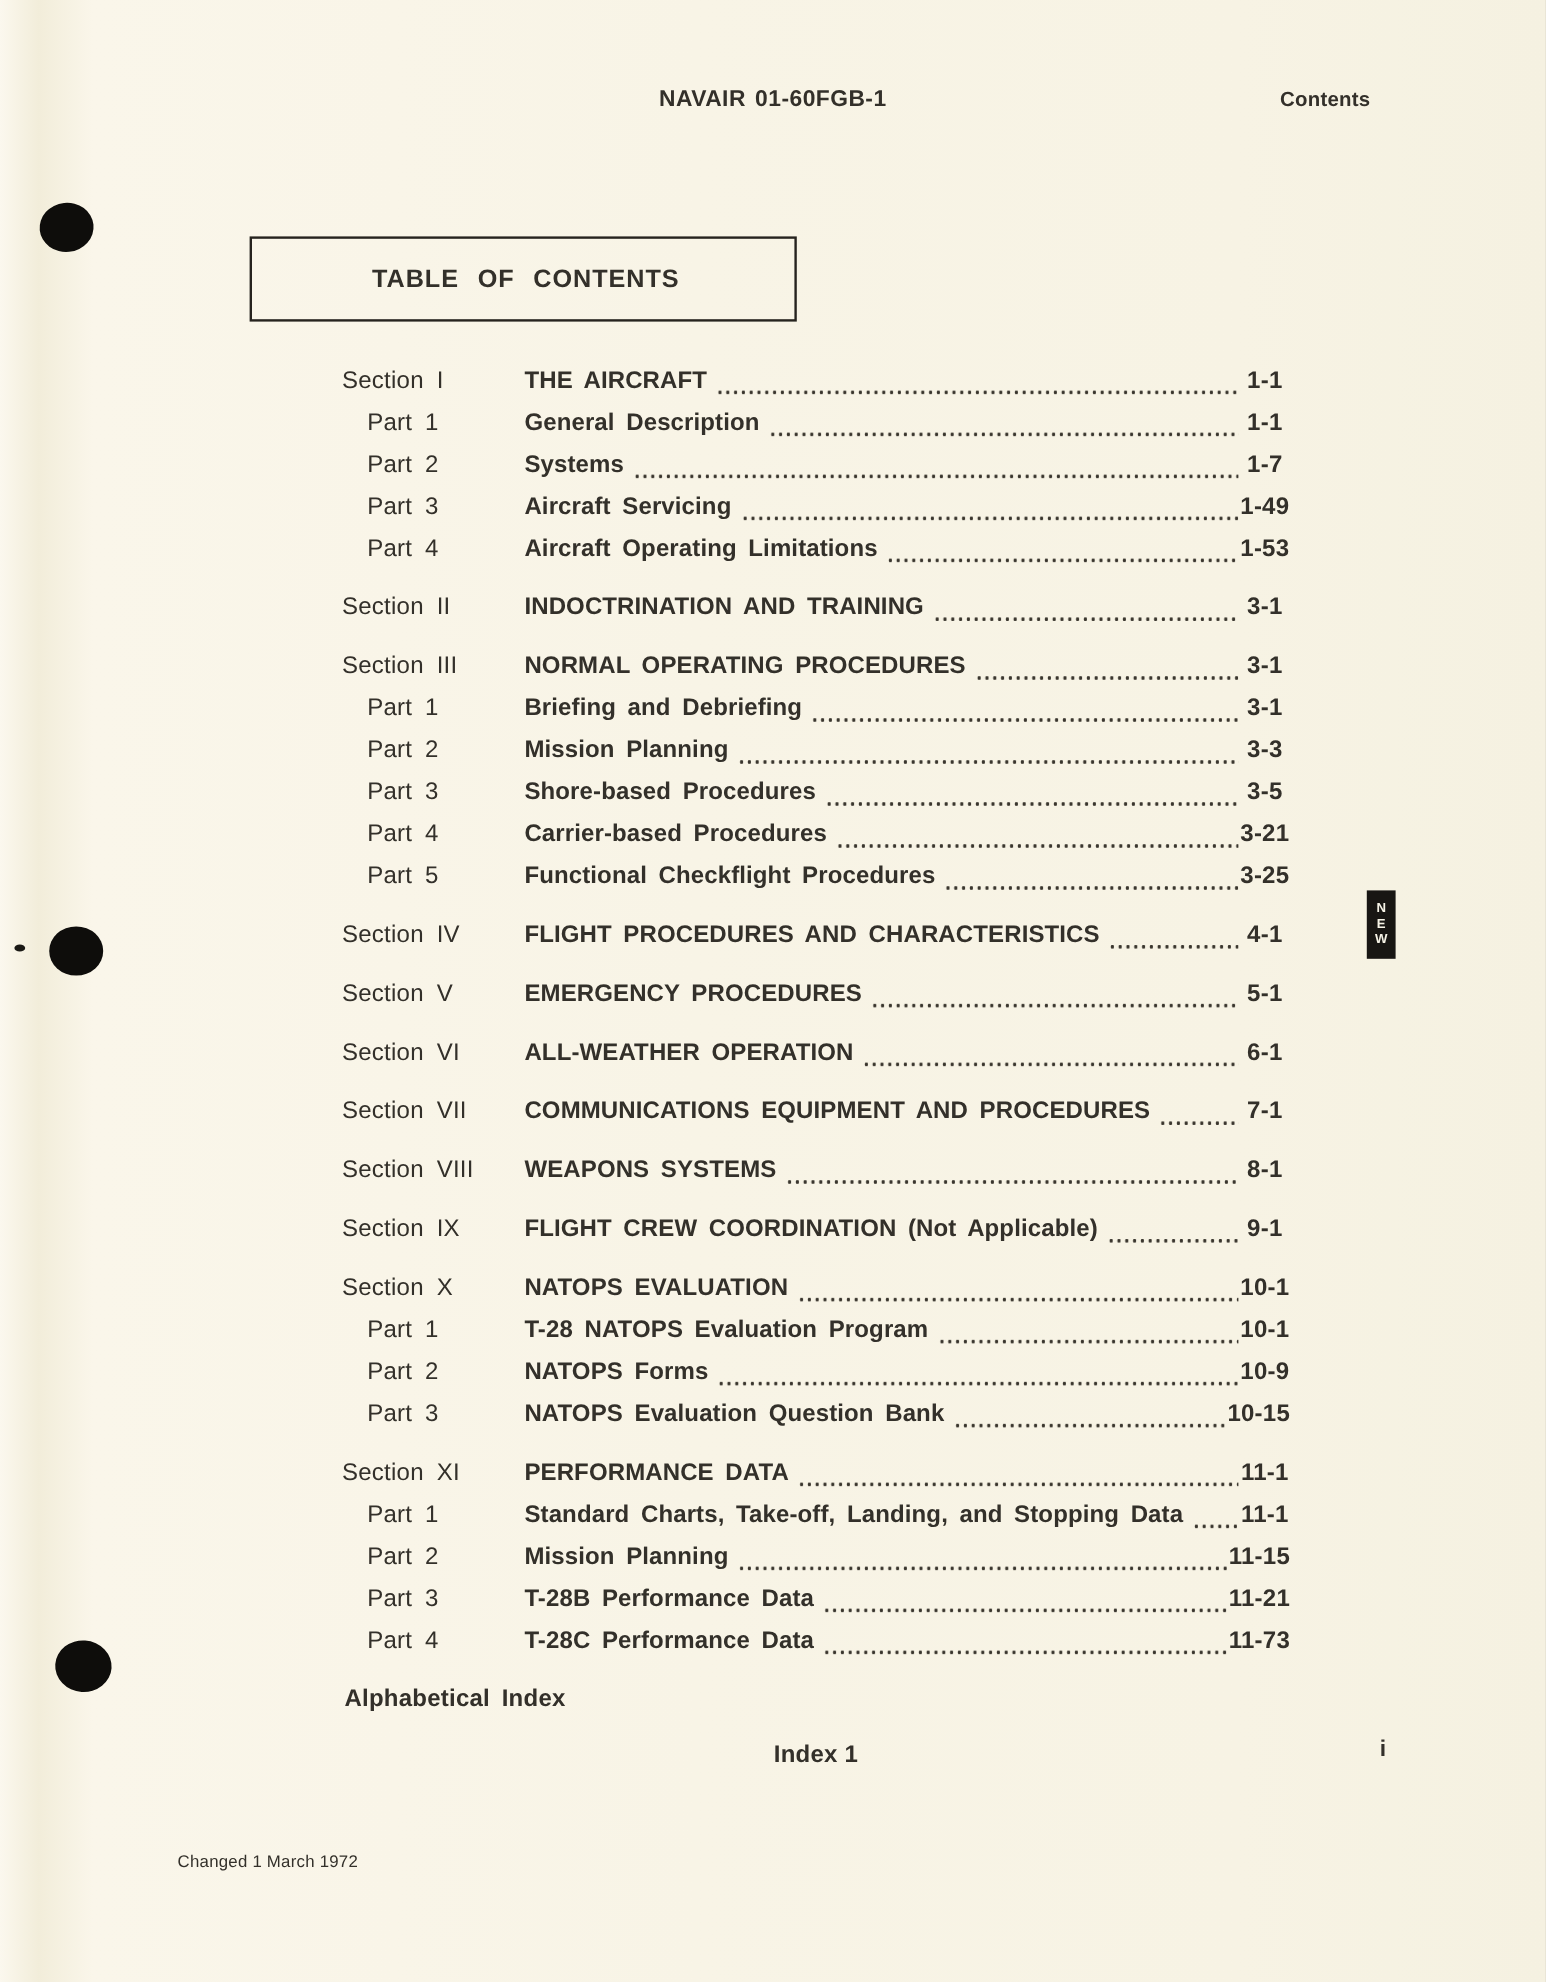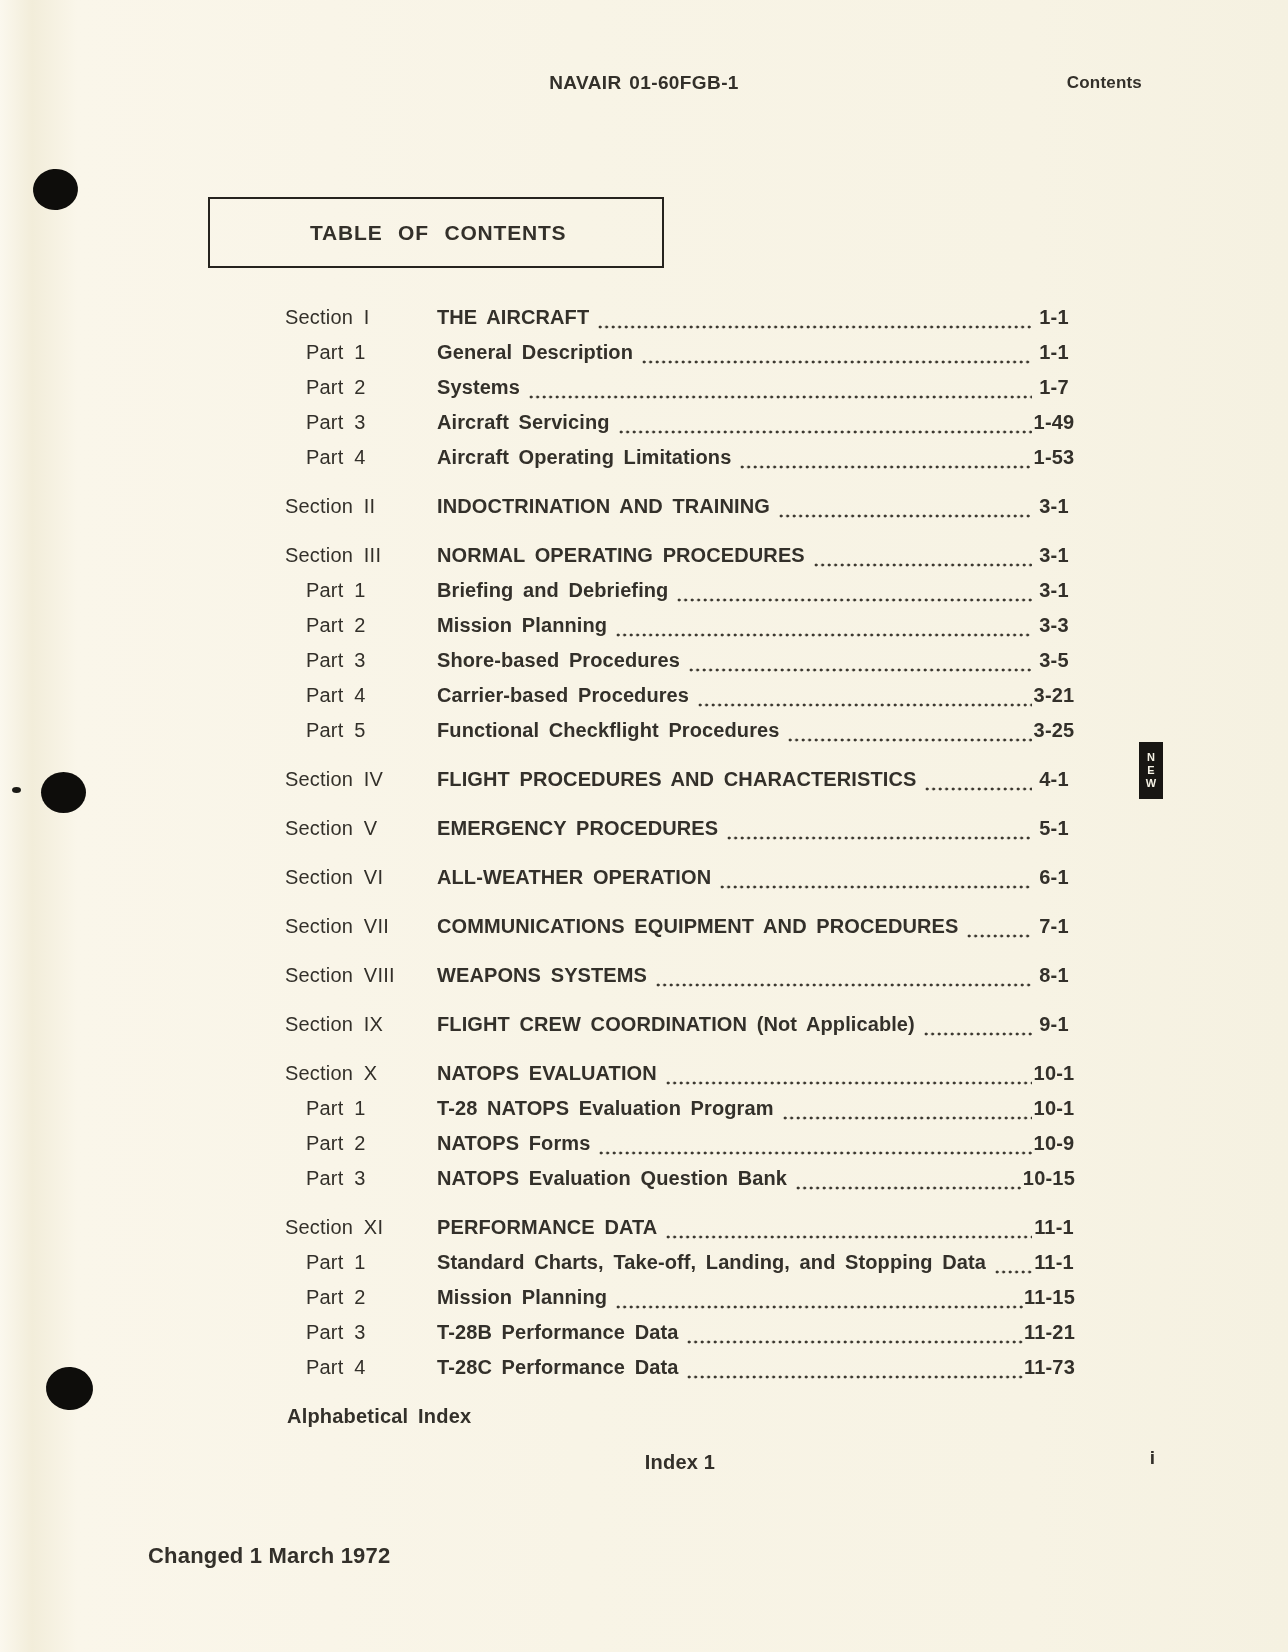--- a/index.html
+++ b/index.html
@@ -111,21 +111,21 @@
     color:#f6f3e6;
     display:flex;flex-direction:column;
     align-items:center;justify-content:center;
     font-size:11px;font-weight:700;line-height:13px;
     letter-spacing:0;
   }
 
   
   .footer-left{
     position:absolute;left:148px;top:1543px;
-    font-size:22px;font-weight:700;letter-spacing:0.2px;
+    font-size:14px;font-weight:400;letter-spacing:0.2px;
   }
   .page-num{
     position:absolute;right:133px;top:1447px;
     font-size:19px;font-weight:700;
   }
 </style>
 </head>
 <body>
 
 <div class="page">

